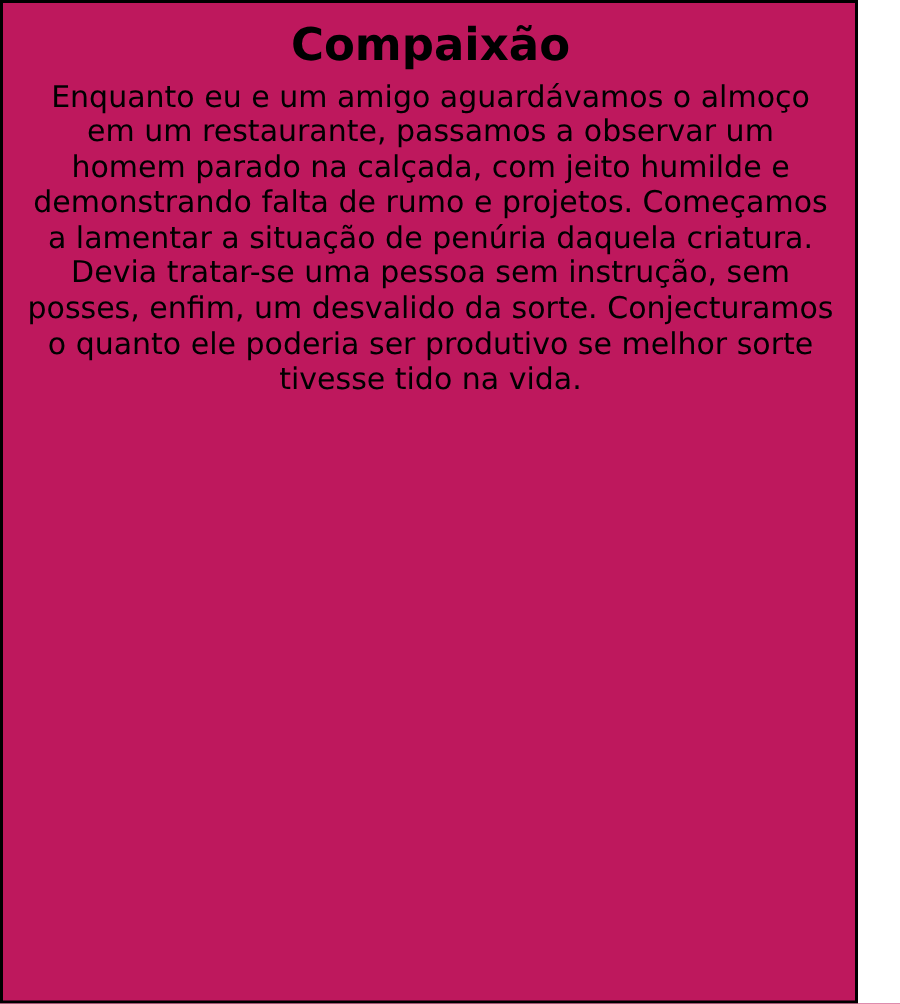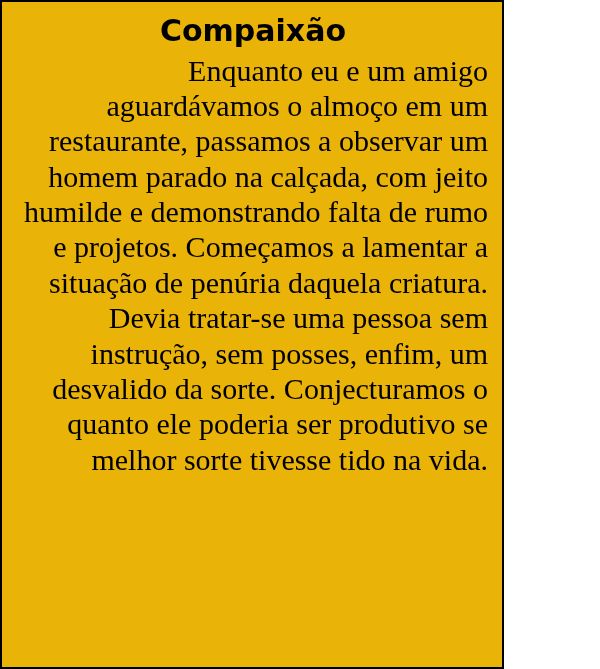--- a/index.html
+++ b/index.html
@@ -7,44 +7,43 @@
     padding: 0;
   }
   body {
     width: 600px;
     height: 669px;
     background: #ffffff;
     font-family: "DejaVu Sans", sans-serif;
   }
   .page {
     box-sizing: border-box;
-    width: 504px;
+    width: 572px;
     height: 669px;
-    background: #eab308;
+    background: #be185d;
     border: 2px solid #000000;
     padding: 10px 14px 10px 16px;
     overflow: hidden;
   }
   .title {
     text-align: center;
     font-size: 30px;
     font-weight: bold;
     color: #000000;
     line-height: 1.15;
     margin: 2px 0 4px 0;
     letter-spacing: 0px;
   }
   .para {
-    font-size: 30px;
+    font-size: 20px;
     line-height: 1.18;
     color: #000000;
     margin: 0 0 14px 0;
-    text-align: right;
+    text-align: center;
     word-spacing: 0px;
-    font-family: Liberation Serif, serif;
   }
   .para:last-child {
     margin-bottom: 0;
   }
 </style>
 </head>
 <body>
 
 <div class="page">
   <h1 class="title">Compaixão</h1>

